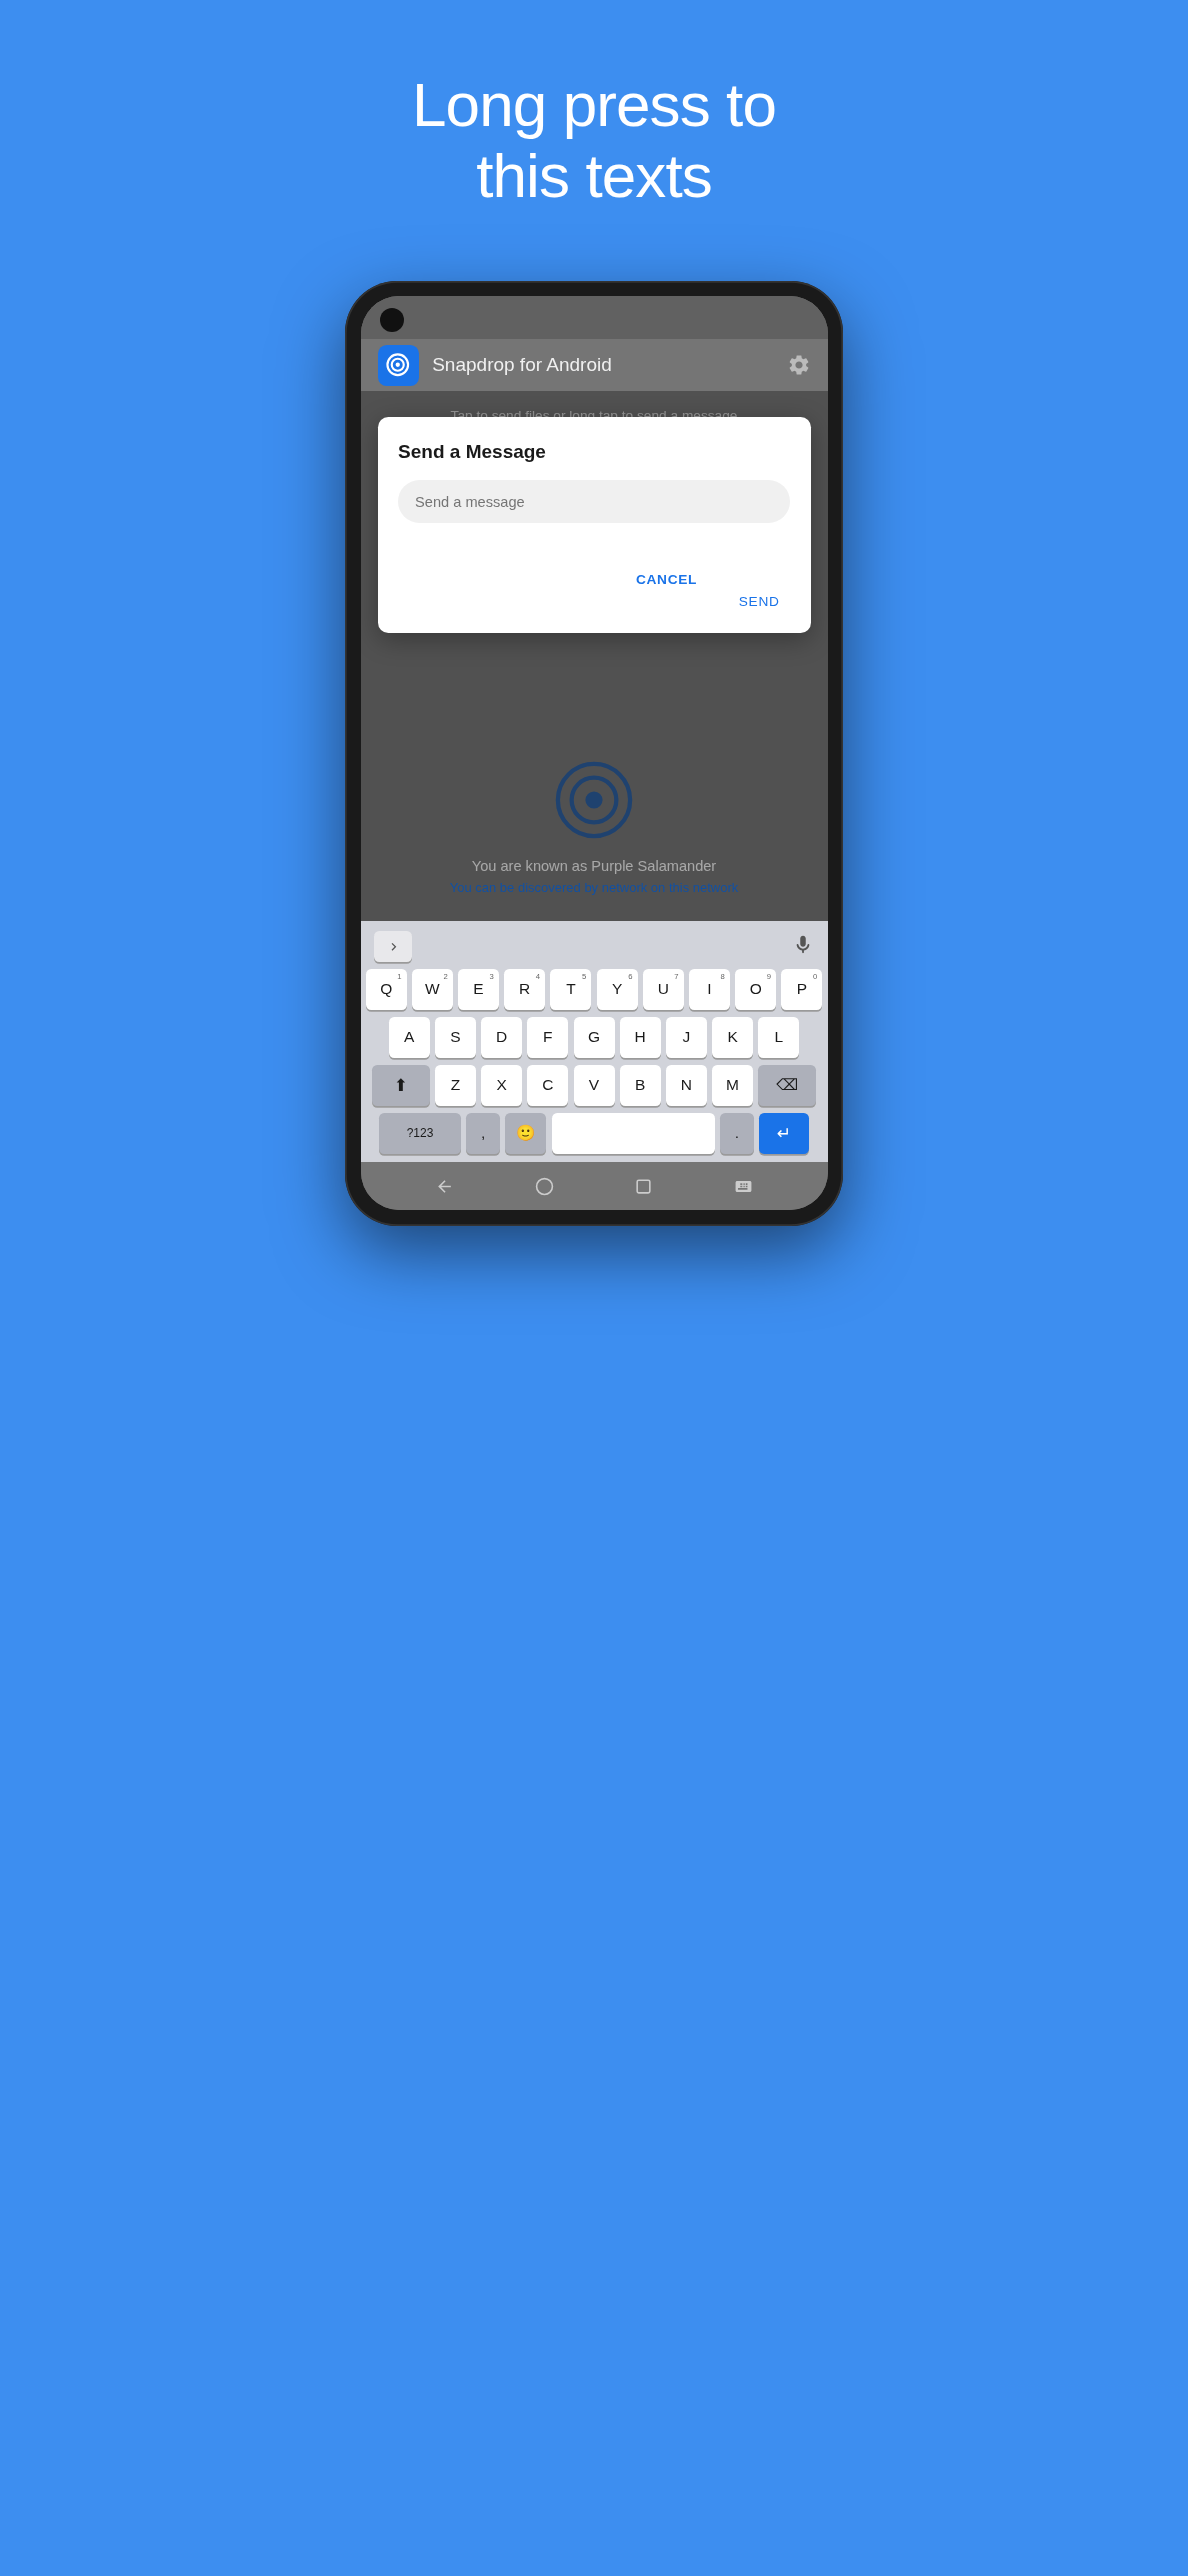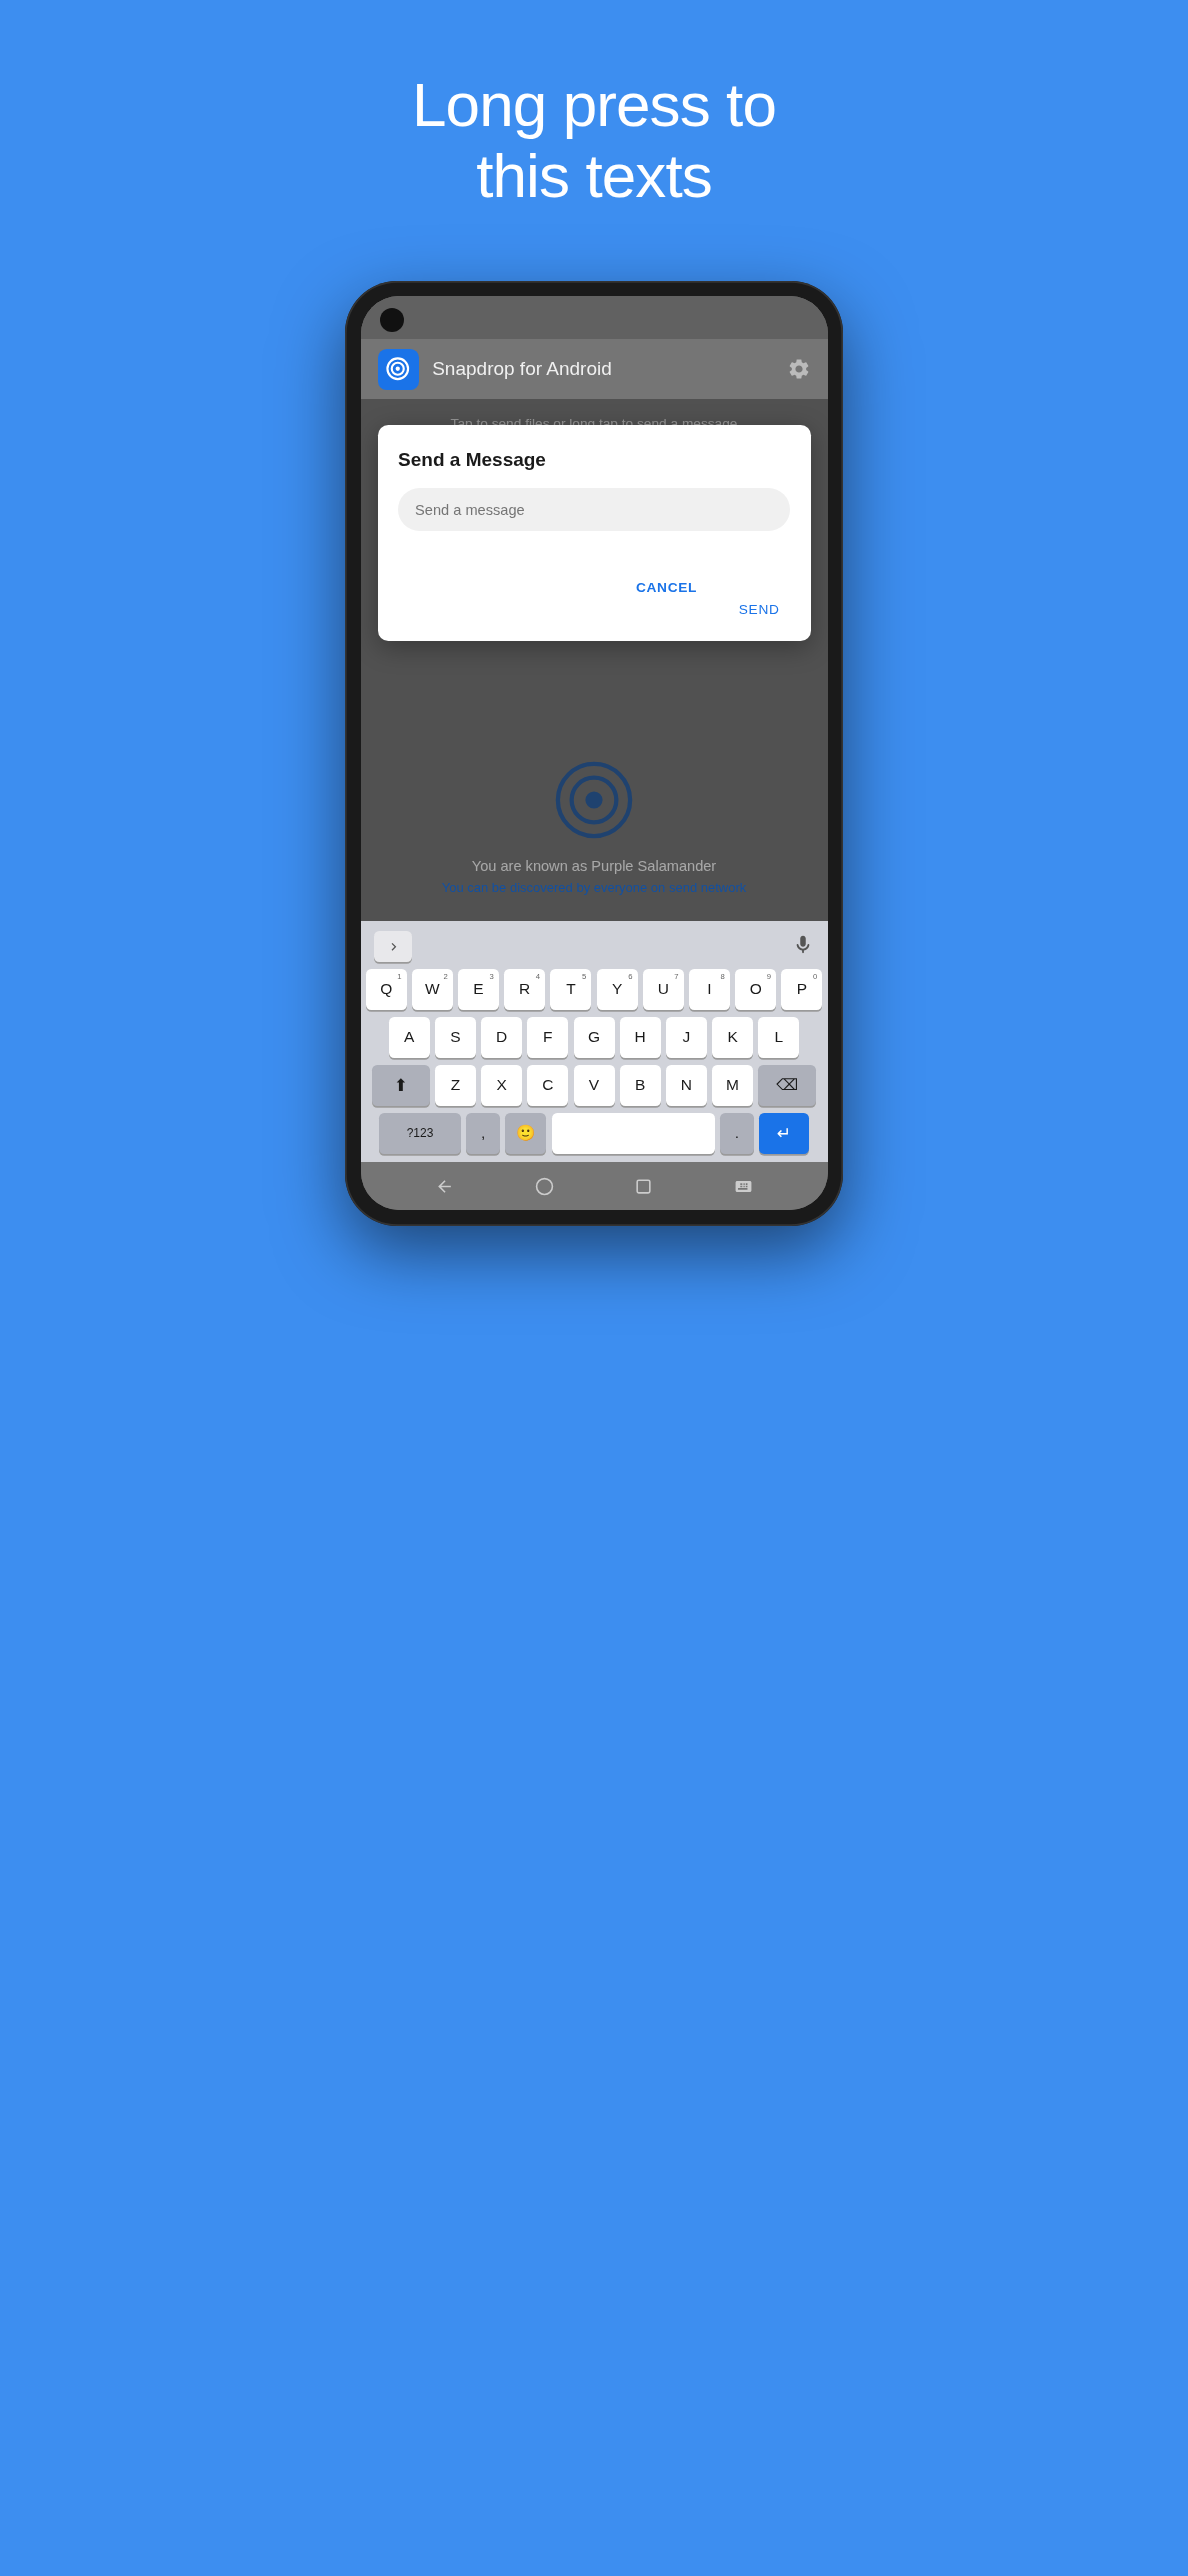--- a/index.html
+++ b/index.html
@@ -77,21 +77,21 @@
       left: 19px;
       width: 24px;
       height: 24px;
       background: #111;
       border-radius: 50%;
       z-index: 10;
     }
 
     
     .app-bar {
-      height: 60px;
+      height: 52px;
       background: #757575;
       display: flex;
       align-items: center;
       padding: 2px 17px;
       flex-shrink: 0;
     }
 
     .app-icon {
       width: 41px;
       height: 41px;
@@ -410,21 +410,21 @@
           </div>
         </div>
 
         <div class="main-content">
           <svg class="snapdrop-logo" viewBox="0 0 100 100" fill="none">
             <circle cx="50" cy="50" r="42" stroke="#2d5fa0" stroke-width="5" fill="none"></circle>
             <circle cx="50" cy="50" r="26" stroke="#2d5fa0" stroke-width="5" fill="none"></circle>
             <circle cx="50" cy="50" r="10" fill="#2d5fa0"></circle>
           </svg>
           <p class="device-name">You are known as Purple Salamander</p>
-          <p class="device-subtext">You can be discovered by everyone on send network</p>
+          <p class="device-subtext">You can be discovered by network on this network</p>
         </div>
       </div>
 
       <div class="keyboard-area">
         <div class="keyboard-toolbar">
           <button class="kb-arrow-btn">
             <svg width="15.5" height="15.5" viewBox="0 0 24 24" fill="#555">
               <path d="M10 6L8.59 7.41 13.17 12l-4.58 4.59L10 18l6-6z"></path>
             </svg>
           </button>

